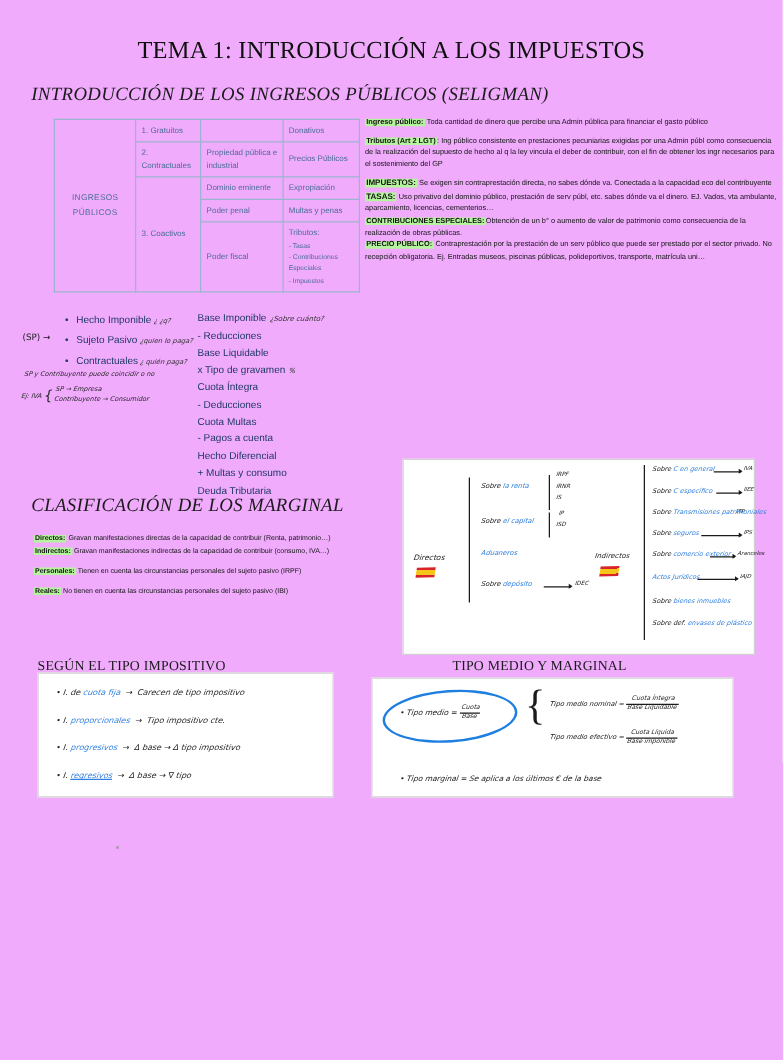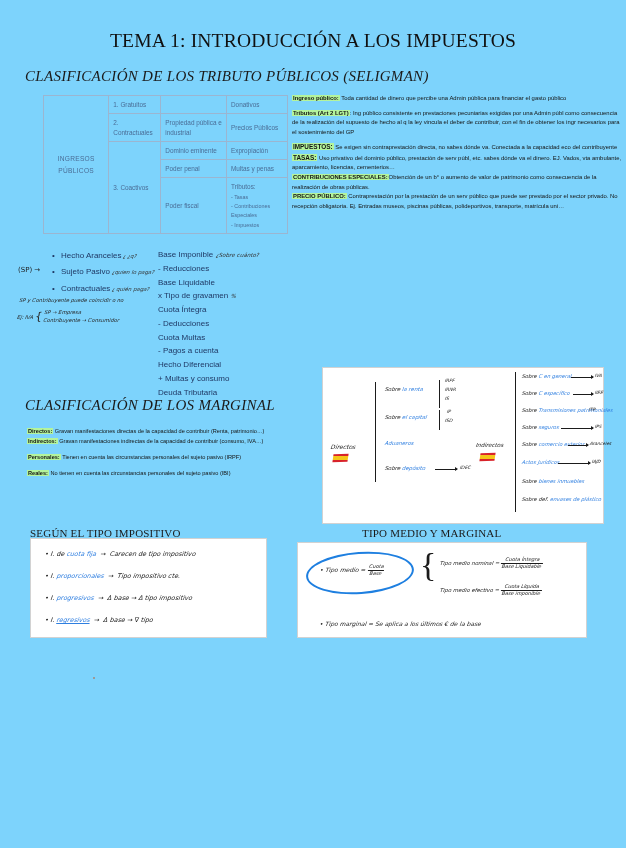--- a/index.html
+++ b/index.html
@@ -1,21 +1,21 @@
 <!DOCTYPE html>
 <html><head>
 <meta charset="utf-8">
 <style>
   html,body{margin:0;padding:0;background:#ffffff;}
   body{
     width:626px;height:848px;position:relative;overflow:hidden;
     font-family:"Liberation Sans", sans-serif;
     color:#222;
   }
-  .page{position:absolute;inset:0;background:#7dd3fc;}
+  .page{position:absolute;inset:0;background:#f0abfc;}
 
   
   .doc-title{
     position:absolute;left:0;right:0;top:30px;text-align:center;
     font-family:"Liberation Serif", serif;
     font-size:19.5px;letter-spacing:.2px;color:#101010;
   }
   .sec-head{
     position:absolute;
     font-family:"Liberation Serif", serif;
@@ -131,21 +131,21 @@
   .frac .den{display:block;padding:0 1px;}
   .dot{position:absolute;width:2px;height:2px;background:#9a9a9a;}
 </style>
 </head>
 <body>
 
 <div class="page">
 
   <div class="doc-title">TEMA 1: INTRODUCCIÓN A LOS IMPUESTOS</div>
 
-  <div class="sec-head h1">CLASIFICACIÓN DE LOS TRIBUTO PÚBLICOS (SELIGMAN)</div>
+  <div class="sec-head h1">INTRODUCCIÓN DE LOS INGRESOS PÚBLICOS (SELIGMAN)</div>
 
   <table class="tbl">
     <tbody>
         <tr>
       <td class="cat" rowspan="5">INGRESOS PÚBLICOS</td>
       <td>1. Gratuitos</td>
       <td class="blank"></td>
       <td>Donativos</td>
     </tr>
     <tr>
@@ -195,21 +195,21 @@
     <p class="tight">
       <span class="hl">PRECIO PÚBLICO:</span><span> Contraprestación por la prestación de un serv público que puede ser prestado por el sector privado. No recepción obligatoria. Ej.  Entradas museos, piscinas públicas, polideportivos, transporte, matrícula uni…</span>
     </p>
   </div>
 
 
   <div class="hw-sp">(SP) →</div>
 
   <div class="eb-left">
     <div class="row">
-      <span class="bullet">•</span><span>Hecho Aranceles</span><span class="q">¿ ¿q?</span>
+      <span class="bullet">•</span><span>Hecho Imponible</span><span class="q">¿ ¿q?</span>
     </div>
     <div class="row">
       <span class="bullet">•</span><span>Sujeto Pasivo</span><span class="q">¿quien lo paga?</span>
     </div>
     <div class="row">
       <span class="bullet">•</span><span>Contractuales</span><span class="q">¿ quién paga?</span>
     </div>
   </div>
 
   <div class="hw-note">

